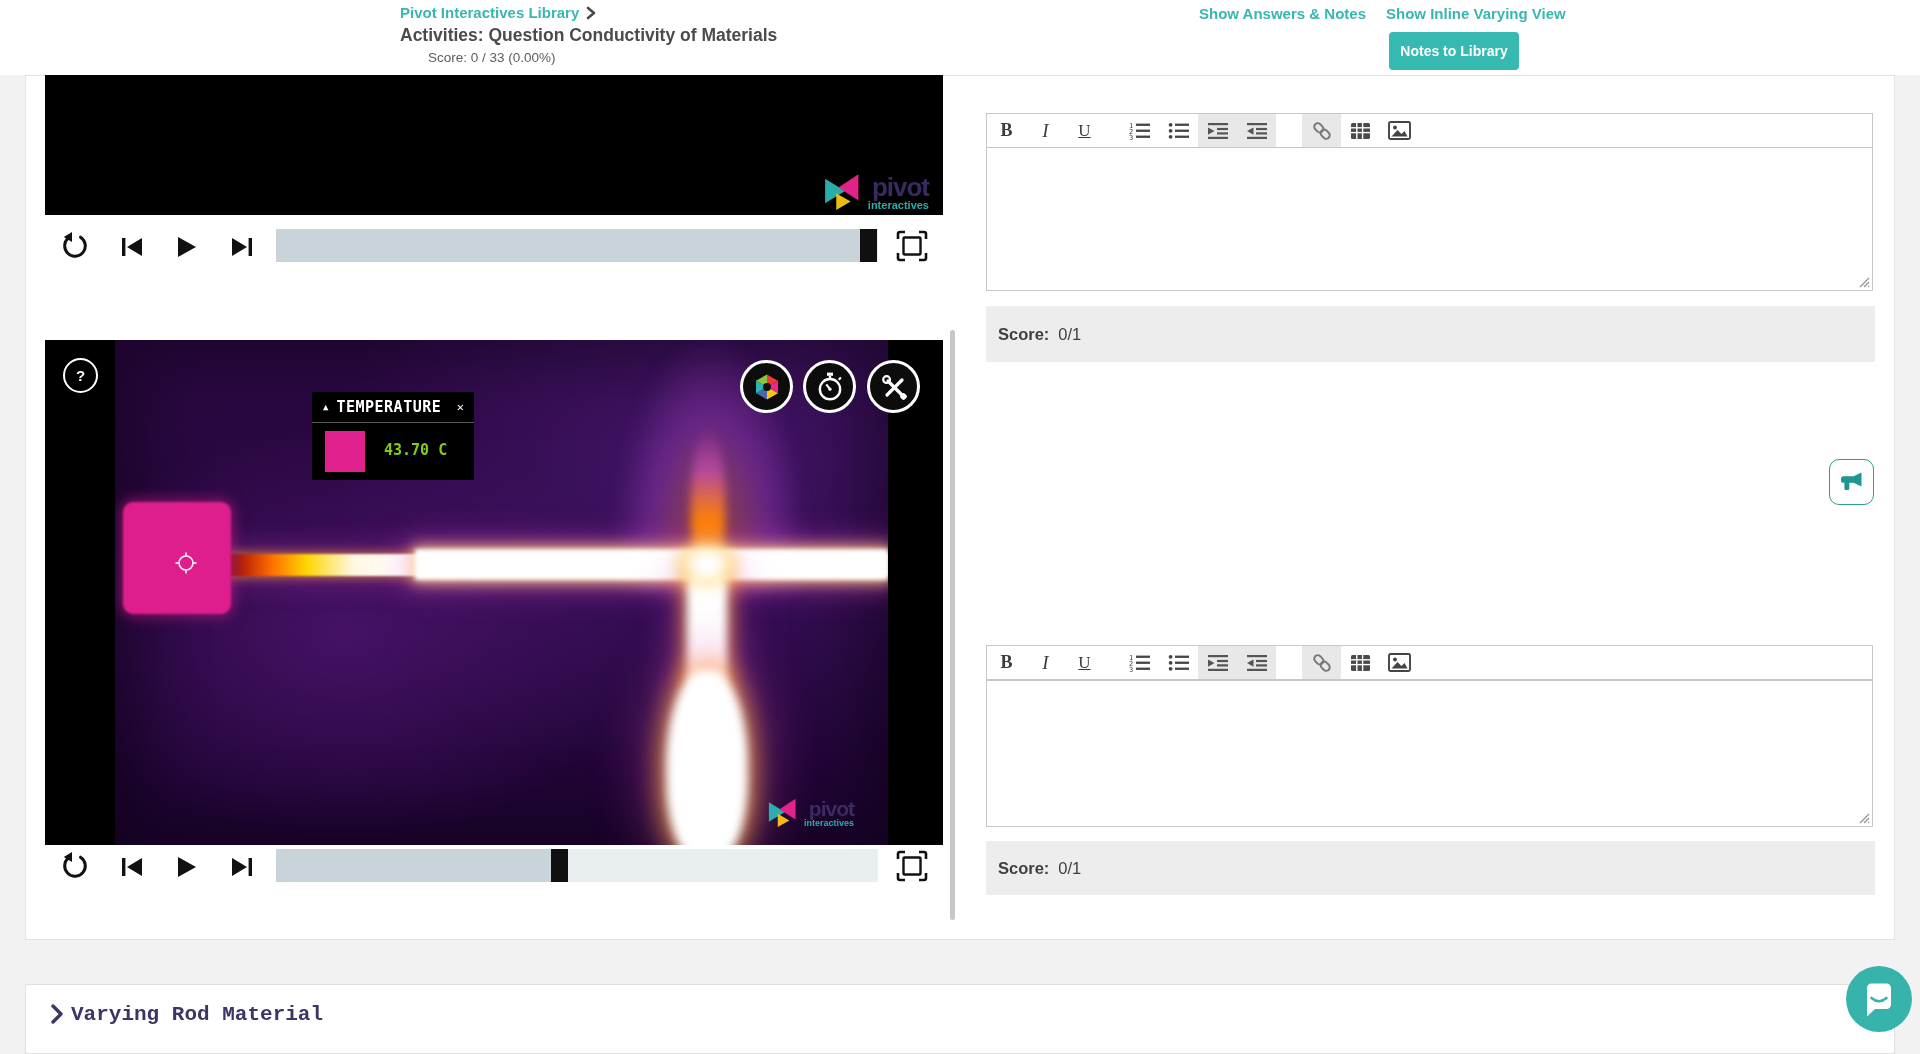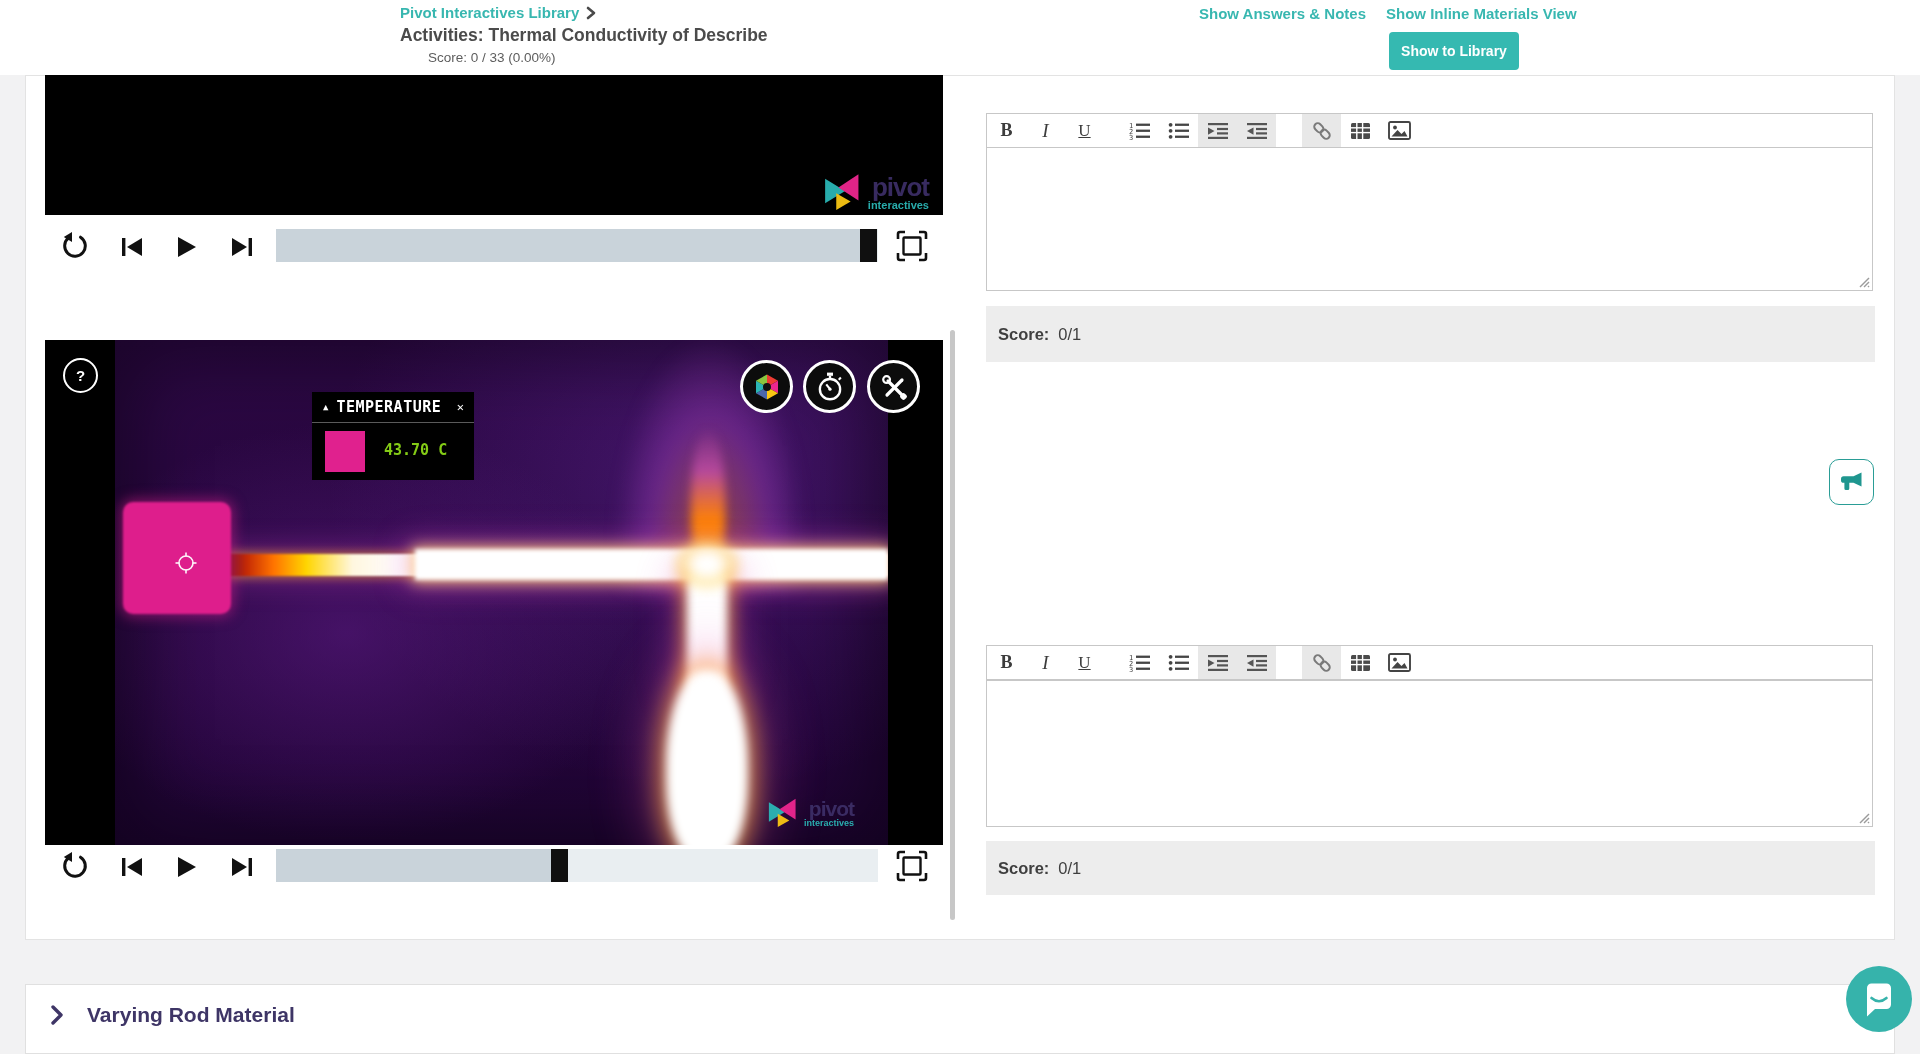--- a/index.html
+++ b/index.html
@@ -14,21 +14,21 @@
   .page-title { margin-top:4px; font-size:17.5px; font-weight:bold; color:#4b4b4b; }
   .score-line { margin-top:4px; margin-left:28px; font-size:13.5px; color:#5d5d5d; }
   .hlinks { position:absolute; top:5px; left:1199px; display:flex; gap:20px; }
   .hlinks a { color:#38b7b0; font-weight:bold; font-size:15px; text-decoration:none; cursor:pointer; white-space:nowrap; }
   .copy-btn { position:absolute; left:1389px; top:32px; width:130px; height:38px; background:#35b9b1; color:#fff;
               border:none; border-radius:4px; font-size:14px; font-weight:bold; font-family:inherit; cursor:pointer; }
 
   
   .main-card { position:absolute; left:25px; top:75px; width:1870px; height:865px; background:#fff; border:1px solid #e3e3e3; z-index:1; }
   .section-card { position:absolute; left:25px; top:984px; width:1870px; height:70px; background:#fff; border:1px solid #e0e0e0; z-index:2; }
-  .section-row { position:absolute; left:24px; top:18px; display:flex; align-items:center; gap:23px; cursor:pointer; }
+  .section-row { position:absolute; left:24px; top:18px; display:flex; gap:7px; cursor:pointer;font-family:Liberation Mono, monospace; }
   .section-title { font-size:21px; font-weight:bold; color:#3e3566; }
   .left-scrollbar { position:absolute; left:950px; top:330px; width:5px; height:590px; background:#c7c7c7; border-radius:3px; z-index:5; }
 
   
   .video { position:absolute; left:45px; width:898px; background:#000; z-index:3; overflow:hidden; }
   .video1 { top:74px; height:141px; }
   .video2 { top:340px; height:505px; }
   .scene { position:absolute; left:70px; top:0; width:773px; height:505px; overflow:hidden;
            background:
              radial-gradient(ellipse 420px 300px at 30% 58%, rgba(96,28,138,.55), transparent 70%),
@@ -135,28 +135,28 @@
 <div class="page">
 
   <div class="header">
     <div class="hc">
       <div class="breadcrumb">
         <span>Pivot Interactives Library</span>
         <svg width="12" height="14" viewBox="0 0 12 14">
             <polyline points="3,2 9,7 3,12" fill="none" stroke="#4a4a4a" stroke-width="2.6" stroke-linecap="round" stroke-linejoin="round"></polyline>
           </svg>
       </div>
-      <div class="page-title">Activities: Thermal Conductivity of Describe</div>
+      <div class="page-title">Activities: Question Conductivity of Materials</div>
       <div class="score-line">Score: 0 / 33 (0.00%)</div>
     </div>
     <div class="hlinks">
       <a>Show Answers &amp; Notes</a>
-      <a>Show Inline Materials View</a>
-    </div>
-    <button class="copy-btn">Show to Library</button>
+      <a>Show Inline Varying View</a>
+    </div>
+    <button class="copy-btn">Notes to Library</button>
   </div>
 
   <div class="main-card"></div>
   <div class="left-scrollbar"></div>
 
   <div class="video video1">
     <div class="watermark wm-v1">
       <svg width="40" height="40" viewBox="0 0 36 36">
         <polygon points="1,7 19,18 1,29" fill="#2bb6b6"></polygon>
         <polygon points="31,3 13,14.8 31,26.5" fill="#ec268f"></polygon>

